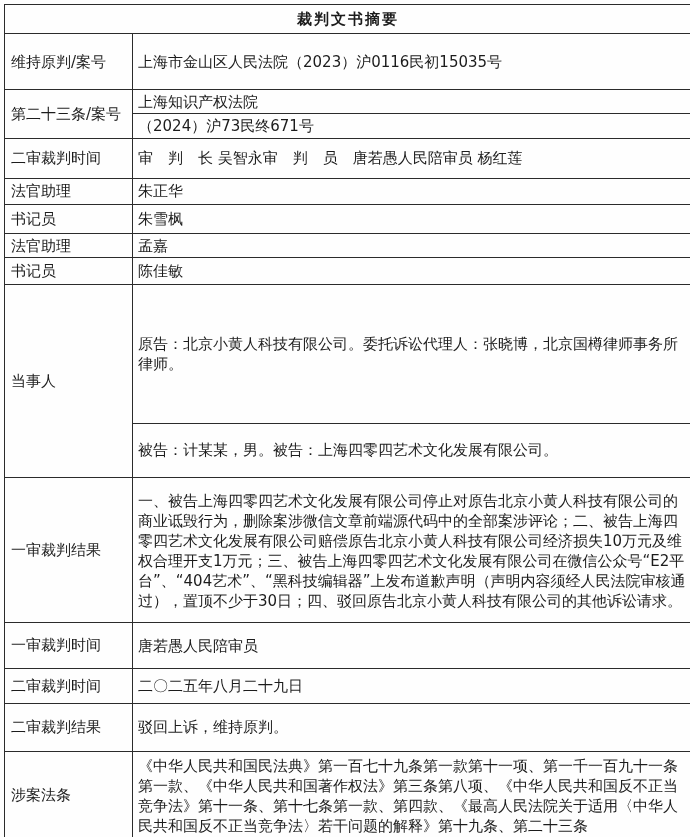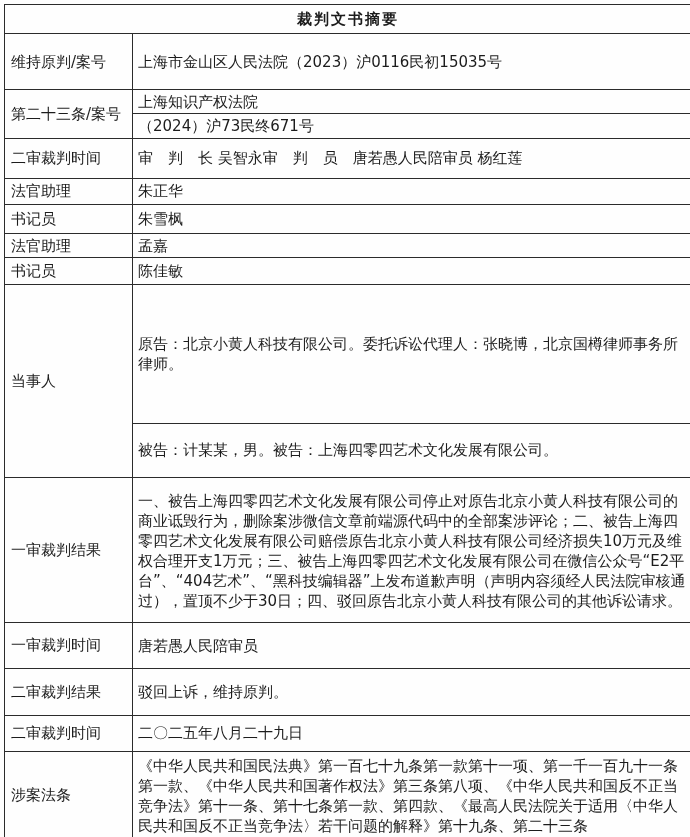--- a/index.html
+++ b/index.html
@@ -122,28 +122,28 @@
     <tr style="height:138px">
       <td class="lbl">一审裁判结果</td>
       <td class="val val-top dense">一、被告上海四零四艺术文化发展有限公司停止对原告北京小黄人科技有限公司的商业诋毁行为，删除案涉微信文章前端源代码中的全部案涉评论；二、被告上海四零四艺术文化发展有限公司赔偿原告北京小黄人科技有限公司经济损失10万元及维权合理开支1万元；三、被告上海四零四艺术文化发展有限公司在微信公众号“E2平台”、“404艺术”、“黑科技编辑器”上发布道歉声明（声明内容须经人民法院审核通过），置顶不少于30日；四、驳回原告北京小黄人科技有限公司的其他诉讼请求。</td>
     </tr>
 
     <tr style="height:43px">
       <td class="lbl">一审裁判时间</td>
       <td class="val val-top">唐若愚人民陪审员</td>
     </tr>
 
+    <tr style="height:34px">
+      <td class="lbl">二审裁判时间</td>
+      <td class="val">二〇二五年八月二十九日</td>
+    </tr>
+
     <tr style="height:45px">
       <td class="lbl">二审裁判结果</td>
       <td class="val">驳回上诉，维持原判。</td>
-    </tr>
-
-    <tr style="height:34px">
-      <td class="lbl">二审裁判时间</td>
-      <td class="val">二〇二五年八月二十九日</td>
     </tr>
 
     <tr style="height:80px">
       <td class="lbl">涉案法条</td>
       <td class="val val-top dense">《中华人民共和国民法典》第一百七十九条第一款第十一项、第一千一百九十一条第一款、《中华人民共和国著作权法》第三条第八项、《中华人民共和国反不正当竞争法》第十一条、第十七条第一款、第四款、《最高人民法院关于适用〈中华人民共和国反不正当竞争法〉若干问题的解释》第十九条、第二十三条</td>
     </tr>
 
   </tbody>
     </table>
 </div>

